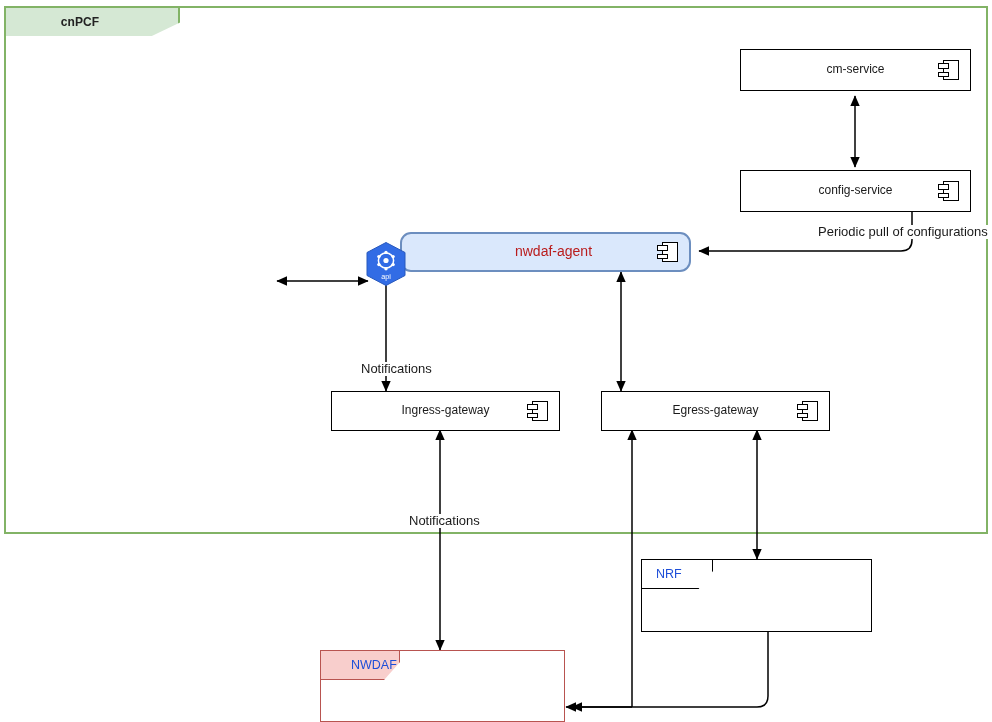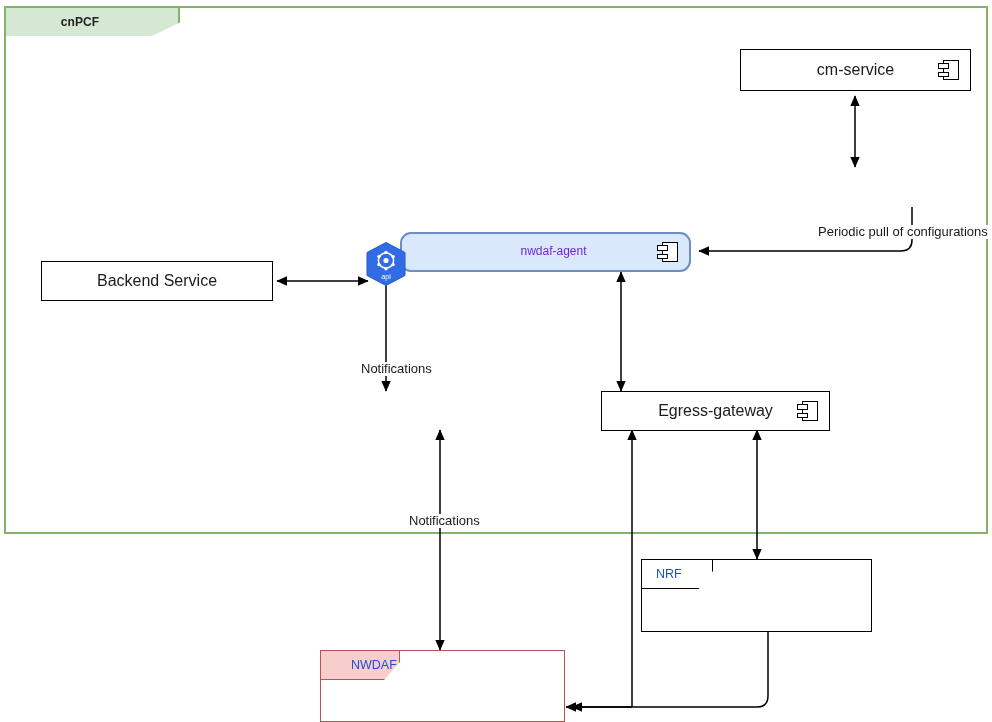--- a/index.html
+++ b/index.html
@@ -58,33 +58,33 @@
   .node {
     position: absolute;
     box-sizing: border-box;
     background: #ffffff;
     border: 1.6px solid #000000;
     display: flex;
     align-items: center;
     justify-content: center;
   }
   .node .node-label {
-    font-size: 16px;
+    font-size: 12px;
     color: #1a1a1a;
     text-align: center;
     line-height: 1.1;
   }
   .node-rounded {
     border-radius: 11px;
     background: #dae8fc;
     border: 2px solid #6c8ebf;
   }
   .node-rounded .node-label {
-    color: #6d28d9;
-    font-size: 12px;
+    color: #b91c1c;
+    font-size: 14px;
     margin-left: 16px;
   }
 
   
   .comp-icon {
     position: absolute;
     right: 10px;
     top: 50%;
     transform: translateY(-50%);
     width: 22px;
@@ -201,20 +201,28 @@
 
   <div class="node" style="left:740px; top:49px; width:231px; height:42px;">
     <span class="node-label">cm-service</span>
     <span class="comp-icon">
       <span class="cbody"></span>
         <span class="ctab t1"></span>
         <span class="ctab t2"></span>
     </span>
   </div>
 
+  <div class="node" style="left:740px; top:170px; width:231px; height:42px;">
+    <span class="node-label">config-service</span>
+    <span class="comp-icon">
+      <span class="cbody"></span>
+        <span class="ctab t1"></span>
+        <span class="ctab t2"></span>
+    </span>
+  </div>
 
   <div class="node node-rounded" style="left:400px; top:232px; width:291px; height:40px;">
     <span class="node-label">nwdaf-agent</span>
     <span class="comp-icon">
       <span class="cbody"></span>
         <span class="ctab t1"></span>
         <span class="ctab t2"></span>
     </span>
   </div>
 
@@ -230,24 +238,29 @@
         <circle cx="30.1" cy="15.6" r="1.7"></circle>
         <circle cx="30.1" cy="23.6" r="1.7"></circle>
         <circle cx="23" cy="27.7" r="1.7"></circle>
         <circle cx="15.9" cy="23.6" r="1.7"></circle>
         <circle cx="15.9" cy="15.6" r="1.7"></circle>
       </g>
       <text x="23" y="37.5" fill="#ffffff" font-size="7.2" font-family="Liberation Sans, sans-serif" text-anchor="middle">api</text>
     </svg>
   </div>
 
-  <div class="node" style="left:41px; top:261px; width:232px; height:40px;">
-    <span class="node-label">Backend Service</span>
-  </div>
-
+
+  <div class="node" style="left:331px; top:391px; width:229px; height:40px;">
+    <span class="node-label">Ingress-gateway</span>
+    <span class="comp-icon">
+      <span class="cbody"></span>
+        <span class="ctab t1"></span>
+        <span class="ctab t2"></span>
+    </span>
+  </div>
 
   <div class="node" style="left:601px; top:391px; width:229px; height:40px;">
     <span class="node-label">Egress-gateway</span>
     <span class="comp-icon">
       <span class="cbody"></span>
         <span class="ctab t1"></span>
         <span class="ctab t2"></span>
     </span>
   </div>
 

